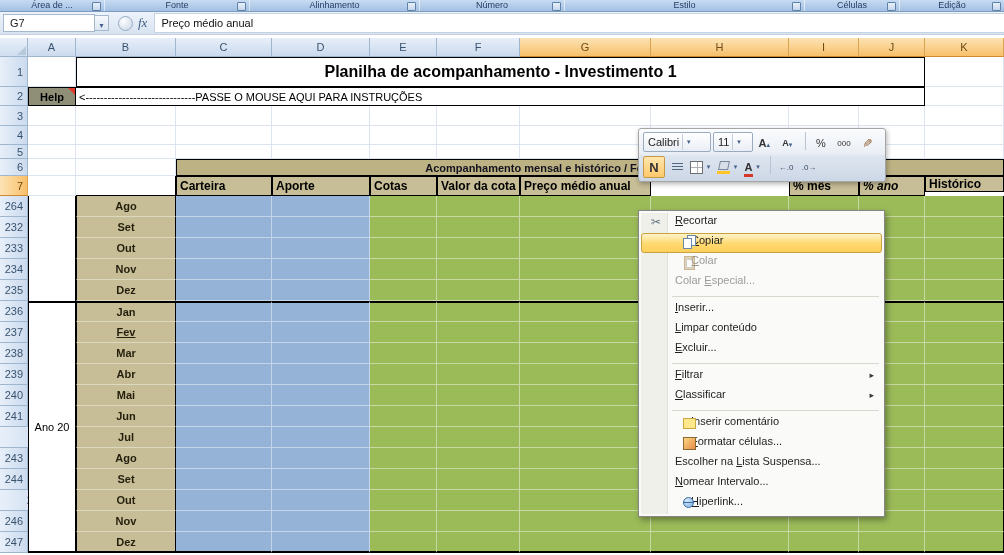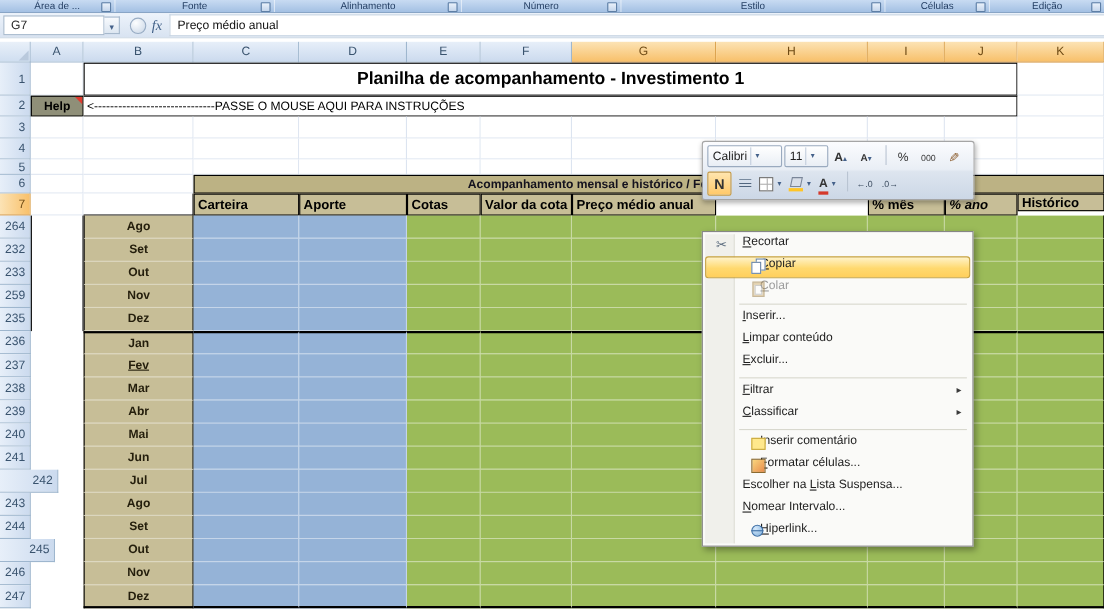--- a/index.html
+++ b/index.html
@@ -223,20 +223,23 @@
           <span class="ico ic-cut"></span>
           <span><u>R</u>ecortar</span>
         </div>
         <div class="mi hl">
           <span class="ico ic-copy"></span>
           <span><u>C</u>opiar</span>
         </div>
         <div class="mi dis">
           <span class="ico ic-paste"></span>
           <span><u>C</u>olar</span>
+        </div>
+        <div class="mi dis">
+          <span>Colar <u>E</u>special...</span>
         </div>
         <div class="msep"></div>
         <div class="mi">
           <span><u>I</u>nserir...</span>
         </div>
         <div class="mi">
           <span><u>L</u>impar conteúdo</span>
         </div>
         <div class="mi">
           <span><u>E</u>xcluir...</span>
@@ -367,21 +370,21 @@
       <div class="cell c-month" style="left: 76px; top: 200px; width: 100px; height: 21px;">Out</div>
       <div class="cell c-blue" style="left: 176px; top: 200px; width: 96px; height: 21px;"></div>
       <div class="cell c-blue" style="left: 272px; top: 200px; width: 98px; height: 21px;"></div>
       <div class="cell c-green" style="left: 370px; top: 200px; width: 67px; height: 21px;"></div>
       <div class="cell c-green" style="left: 437px; top: 200px; width: 83px; height: 21px;"></div>
       <div class="cell c-green" style="left: 520px; top: 200px; width: 131px; height: 21px;"></div>
       <div class="cell c-green" style="left: 651px; top: 200px; width: 138px; height: 21px;"></div>
       <div class="cell c-green" style="left: 789px; top: 200px; width: 70px; height: 21px;"></div>
       <div class="cell c-green" style="left: 859px; top: 200px; width: 66px; height: 21px;"></div>
       <div class="cell c-green edge-r" style="left: 925px; top: 200px; width: 79px; height: 21px;"></div>
-      <div class="cell rh" style="left: 0px; top: 221px; width: 28px; height: 21px;">259</div>
+      <div class="cell rh" style="left: 0px; top: 221px; width: 28px; height: 21px;">234</div>
       <div class="cell c-month" style="left: 76px; top: 221px; width: 100px; height: 21px;">Nov</div>
       <div class="cell c-blue" style="left: 176px; top: 221px; width: 96px; height: 21px;"></div>
       <div class="cell c-blue" style="left: 272px; top: 221px; width: 98px; height: 21px;"></div>
       <div class="cell c-green" style="left: 370px; top: 221px; width: 67px; height: 21px;"></div>
       <div class="cell c-green" style="left: 437px; top: 221px; width: 83px; height: 21px;"></div>
       <div class="cell c-green" style="left: 520px; top: 221px; width: 131px; height: 21px;"></div>
       <div class="cell c-green" style="left: 651px; top: 221px; width: 138px; height: 21px;"></div>
       <div class="cell c-green" style="left: 789px; top: 221px; width: 70px; height: 21px;"></div>
       <div class="cell c-green" style="left: 859px; top: 221px; width: 66px; height: 21px;"></div>
       <div class="cell c-green edge-r" style="left: 925px; top: 221px; width: 79px; height: 21px;"></div>
@@ -522,14 +525,15 @@
       <div class="cell c-blue last" style="left: 176px; top: 494px; width: 96px; height: 21px;"></div>
       <div class="cell c-blue last" style="left: 272px; top: 494px; width: 98px; height: 21px;"></div>
       <div class="cell c-green last" style="left: 370px; top: 494px; width: 67px; height: 21px;"></div>
       <div class="cell c-green last" style="left: 437px; top: 494px; width: 83px; height: 21px;"></div>
       <div class="cell c-green last" style="left: 520px; top: 494px; width: 131px; height: 21px;"></div>
       <div class="cell c-green last" style="left: 651px; top: 494px; width: 138px; height: 21px;"></div>
       <div class="cell c-green last" style="left: 789px; top: 494px; width: 70px; height: 21px;"></div>
       <div class="cell c-green last" style="left: 859px; top: 494px; width: 66px; height: 21px;"></div>
       <div class="cell c-green edge-r last" style="left: 925px; top: 494px; width: 79px; height: 21px;"></div>
       <div class="cell yearbox b1" style="left: 28px; top: 158px; width: 48px; height: 105px;"></div>
+      <div class="cell yearbox b2" style="left: 28px; top: 263px; width: 48px; height: 252px;">Ano 20</div>
     </div>
 </div>
 
 </body></html>

